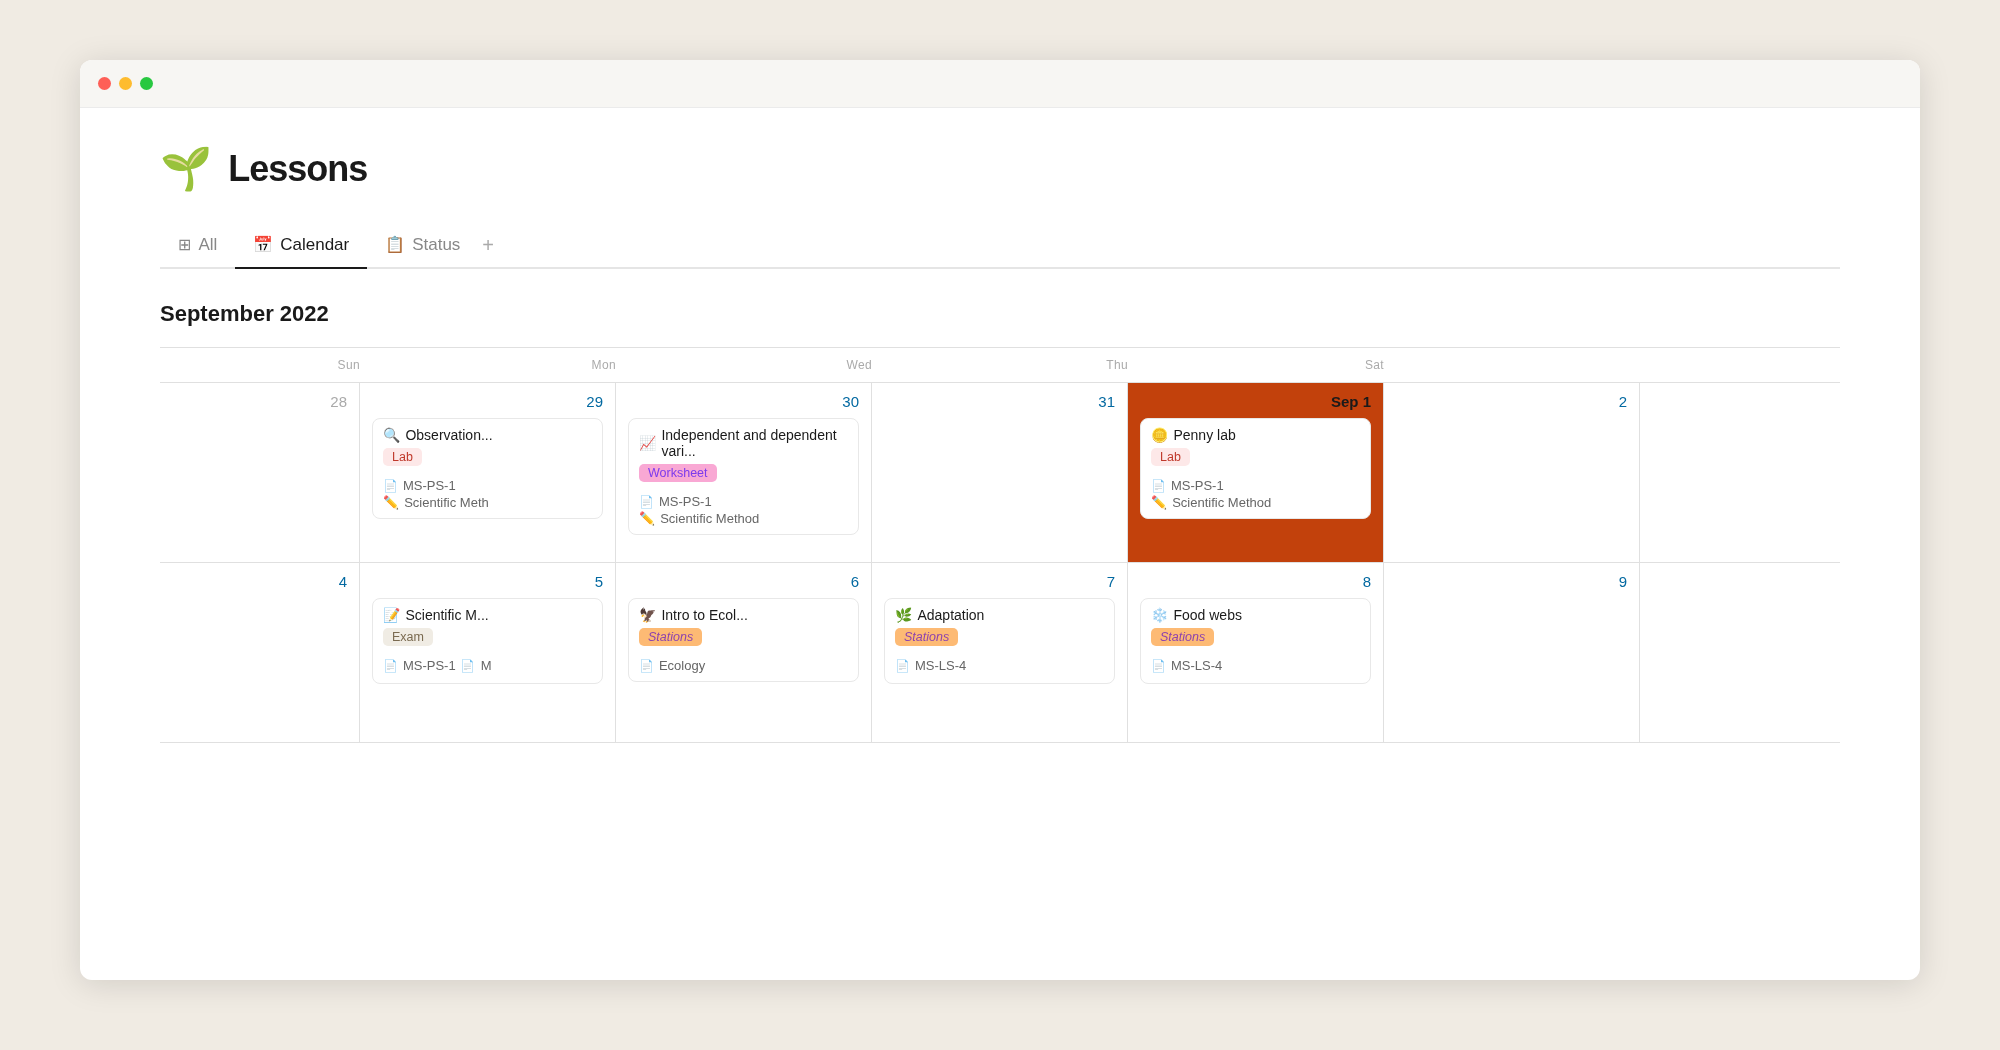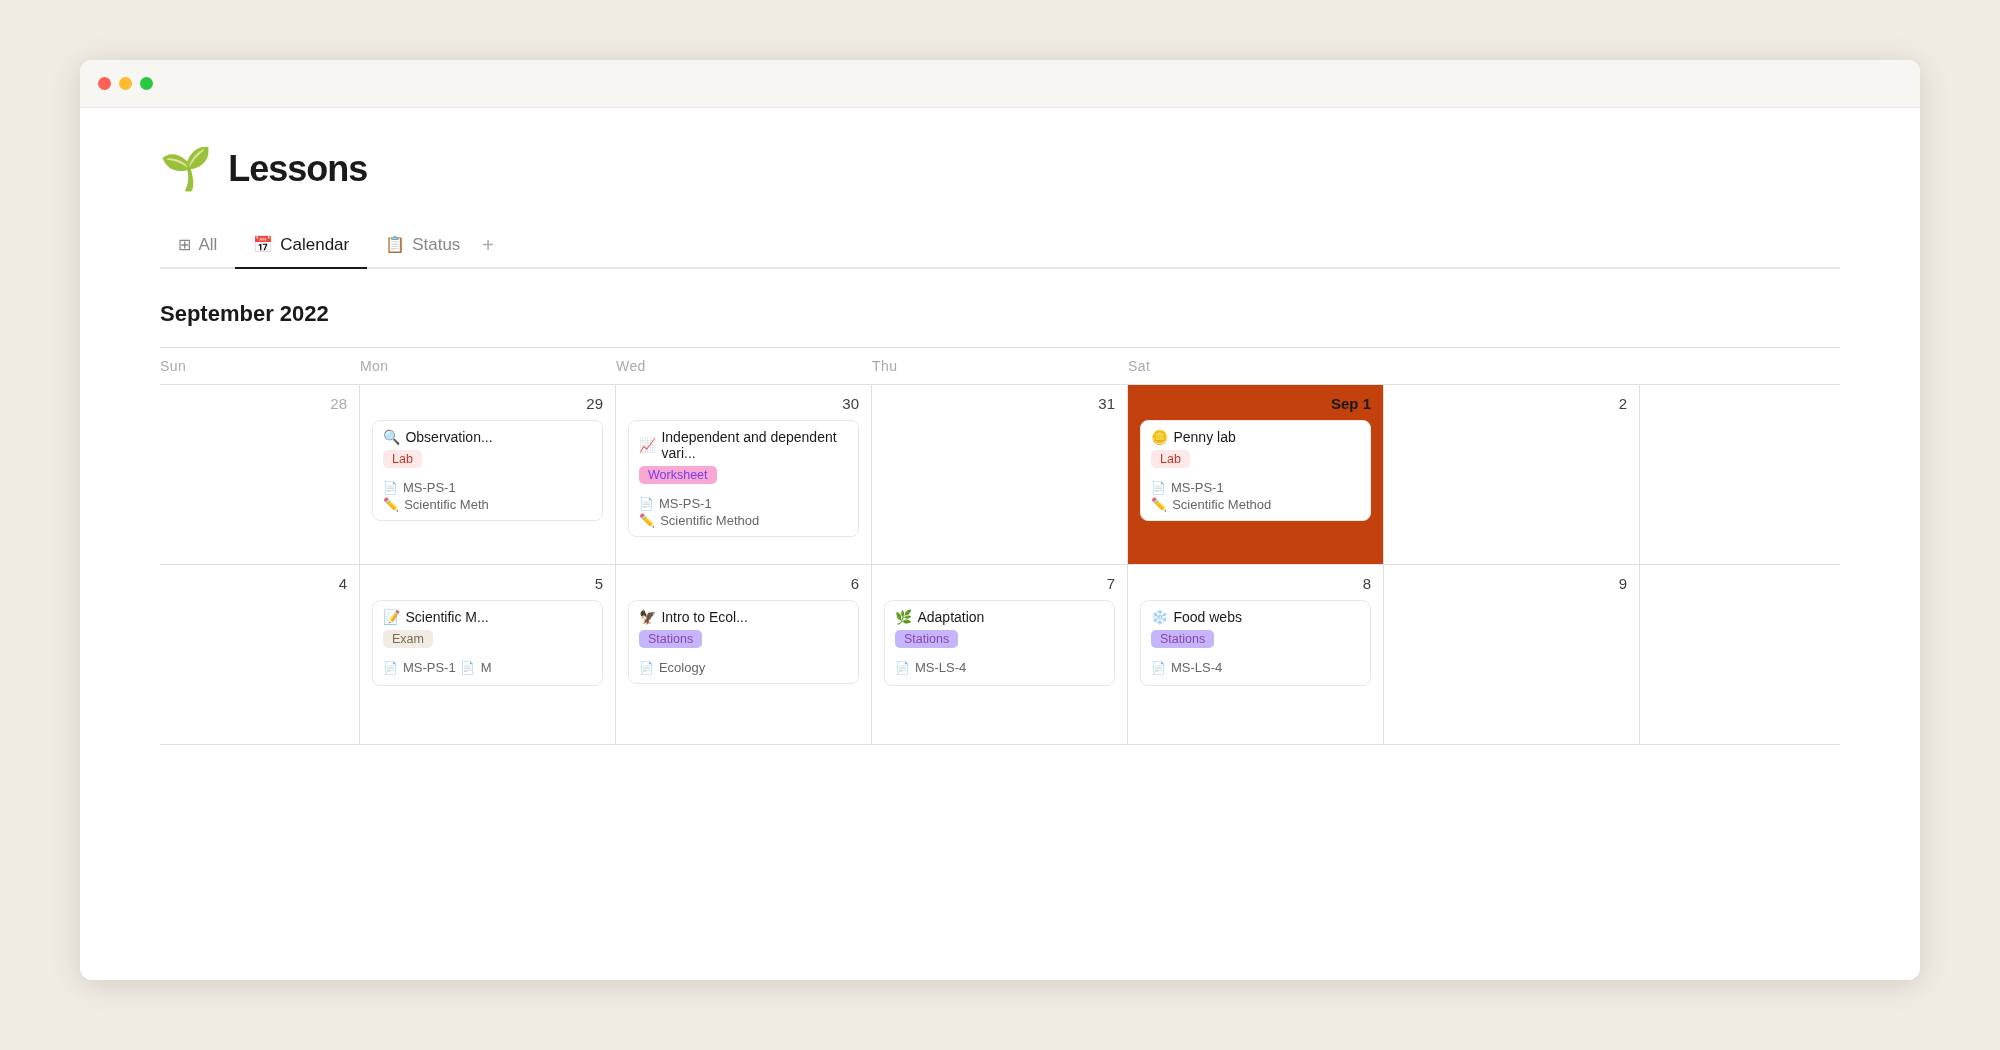--- a/index.html
+++ b/index.html
@@ -97,23 +97,23 @@
     .calendar {
       width: 100%;
       border-top: 1px solid #e0e0e0;
     }
     .cal-header {
       display: grid;
       grid-template-columns: 200px repeat(5, 1fr) 200px;
       border-bottom: 1px solid #e0e0e0;
     }
     .cal-day-header {
-      text-align: left;
+      text-align: right;
       padding: 10px 0;
-      font-size: 14px;
+      font-size: 12px;
       color: #aaa;
       font-weight: 400;
       letter-spacing: 0.03em;
     }
     .cal-row {
       display: grid;
       grid-template-columns: 200px repeat(5, 1fr) 200px;
       border-bottom: 1px solid #e0e0e0;
       min-height: 180px;
     }
@@ -124,21 +124,21 @@
     }
     .cal-cell:last-child { border-right: none; }
     .cal-date {
       font-size: 15px;
       color: #aaa;
       text-align: right;
       margin-bottom: 8px;
       font-weight: 400;
     }
     .cal-date.current-month {
-      color: #404040;
+      color: #0369a1;
     }
     .cal-date.today {
       font-weight: 700;
       color: #1a1a1a;
     }
     .event-card {
       background: #fff;
       border: 1px solid #e8e8e8;
       border-radius: 8px;
       padding: 8px 10px;
@@ -159,21 +159,21 @@
       display: inline-block;
       border-radius: 5px;
       padding: 2px 9px;
       font-size: 12.5px;
       font-weight: 500;
       margin-bottom: 12px;
     }
     .badge-lab { background: #fde8e8; color: #c0392b; }
     .badge-worksheet { background: #f9a8d4; color: #7c3aed; }
     .badge-exam { background: #f0ece4; color: #7a6a50; }
-    .badge-stations { background: #c4b5fd; color: #8e44ad; }
+    .badge-stations { background: #fdba74; color: #8e44ad; font-style: italic; }
     .event-meta {
       display: flex;
       align-items: center;
       gap: 5px;
       color: #666;
       font-size: 13px;
       margin-bottom: 2px;
     }
     .event-meta-icon { font-size: 12px; color: #aaa; }
     .event-unit {

